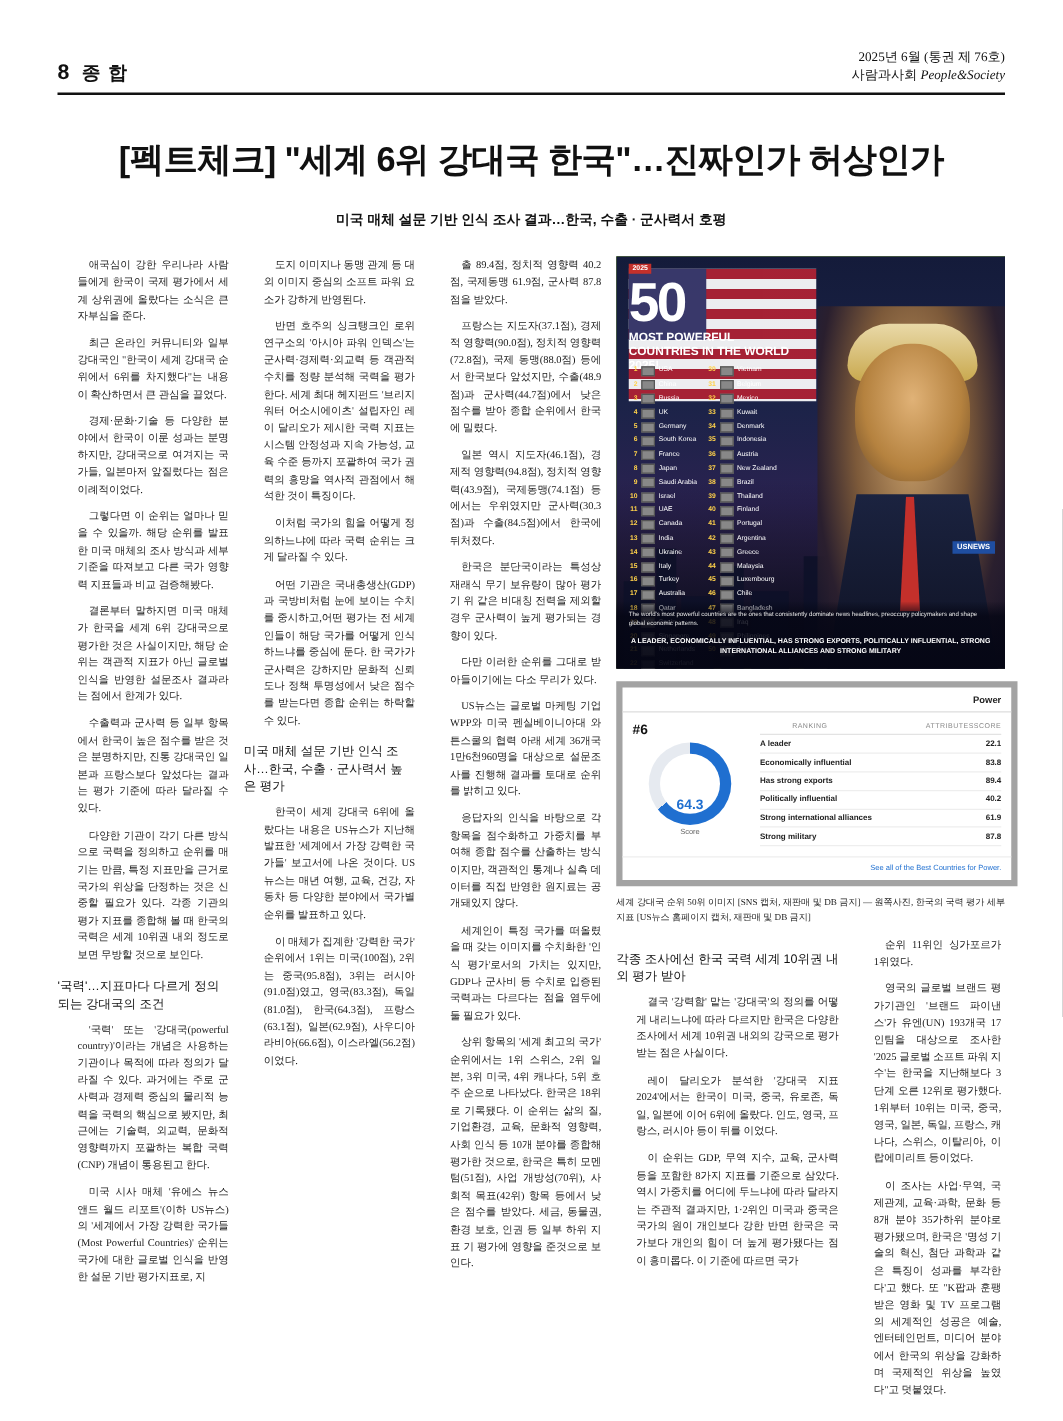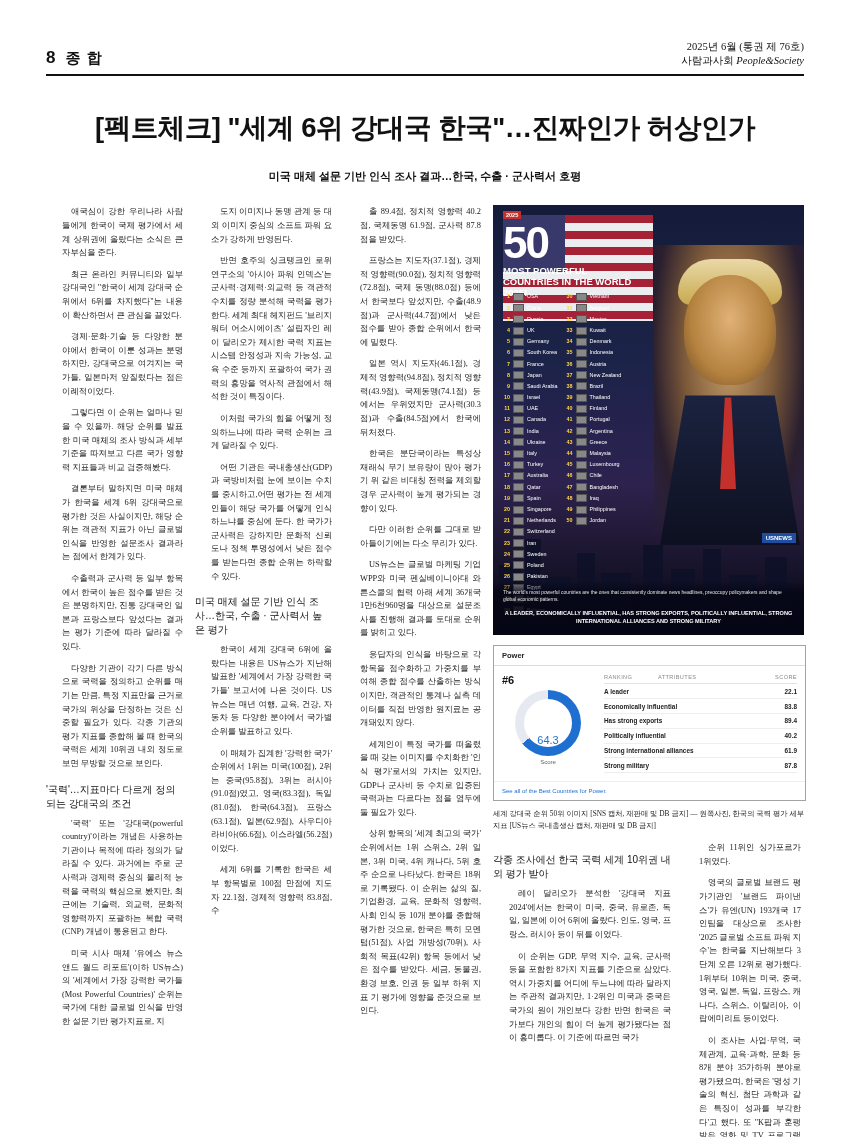--- a/index.html
+++ b/index.html
@@ -27,21 +27,21 @@
   
   .body-area{margin-top:20px;position:relative;}
   .cols{display:flex;gap:12px;}
   .col{width:178px;}
   .col p{font-size:8.4px;line-height:1.62;text-align:justify;margin:0 0 8px 16px;color:#1a1a1a;
      text-indent:9px;}
   .subhead{font-size:10px;font-weight:normal;color:#111;margin:12px 0 6px 0;line-height:1.4;
      font-family:"Liberation Sans",sans-serif;text-indent:0;}
   
   .figure{width:311px;}
-  .fig-img{width:311px;height:430px;position:relative;overflow:hidden;background:#4d7c0f;}
+  .fig-img{width:311px;height:330px;position:relative;overflow:hidden;background:#4d7c0f;}
   .fig-sky{position:absolute;inset:0;
     background:linear-gradient(180deg,#141b3a 0%,#1b2348 35%,#2a2250 60%,#3a2440 100%);}
   .fig-city{position:absolute;left:0;bottom:0;width:100%;height:150px;
     background:linear-gradient(180deg,rgba(20,25,55,0) 0%,rgba(10,12,30,.85) 70%,#07091c 100%);}
   .bldg{position:absolute;bottom:0;background:#0d1128;opacity:.85;}
   .flag{position:absolute;left:10px;top:10px;width:150px;height:106px;
     background:repeating-linear-gradient(180deg,#b22234 0 8px,#ffffff 8px 16px);opacity:.92;}
   .flag .canton{position:absolute;left:0;top:0;width:62px;height:57px;background:#3c3b6e;}
   .fig-big50{position:absolute;left:10px;top:18px;color:#fff;font-family:"Liberation Sans",sans-serif;}
   .fig-big50 .n{font-size:44px;font-weight:bold;line-height:.9;letter-spacing:-2px;}
@@ -66,32 +66,32 @@
     background:radial-gradient(ellipse at 50% 35%,#c9a06a 0%,#7d5a3a 42%,#2a1f2e 72%,rgba(10,12,30,0) 100%);}
   .portrait:after{content:"";position:absolute;left:30px;top:30px;width:92px;height:110px;
     border-radius:48% 48% 44% 44%;background:radial-gradient(ellipse at 50% 40%,#e0b277 0%,#b5823f 60%,#6b4a28 100%);}
   .hair{position:absolute;left:24px;top:14px;width:104px;height:46px;border-radius:52px 52px 20px 20px;
     background:linear-gradient(180deg,#e9d9a8,#c9a94f);}
   .suit{position:absolute;left:6px;top:150px;width:140px;height:150px;
     background:linear-gradient(180deg,#1b2340,#0d1020);clip-path:polygon(18% 0,82% 0,100% 100%,0 100%);}
   .tie{position:absolute;left:66px;top:152px;width:16px;height:92px;background:#c4302b;
     clip-path:polygon(30% 0,70% 0,100% 100%,0 100%);}
   
-  .card{width:311px;margin-top:10px;border:1px solid #a3a3a3;background:#fff;}
+  .card{width:311px;margin-top:10px;border:5px solid #a3a3a3;background:#fff;text-align:right;}
   .card-head{font-size:7.5px;font-weight:bold;color:#222;padding:5px 8px;border-bottom:1px solid #ddd;
      font-family:"Liberation Sans",sans-serif;}
   .card-body{display:flex;padding:8px;gap:10px;}
   .donut-wrap{width:92px;display:flex;flex-direction:column;align-items:center;}
   .rank-label{font-size:11px;font-weight:bold;color:#111;align-self:flex-start;
      font-family:"Liberation Sans",sans-serif;margin-bottom:4px;}
   .donut{width:66px;height:66px;border-radius:50%;
      background:conic-gradient(#1f6fd0 0 64.3%, #e6eaf0 64.3% 100%);
      display:flex;align-items:center;justify-content:center;position:relative;}
   .donut:after{content:"";position:absolute;width:48px;height:48px;border-radius:50%;background:#fff;}
-  .donut span{position:relative;z-index:2;font-size:11px;font-weight:normal;color:#1f6fd0;
+  .donut span{position:relative;z-index:2;font-size:11px;font-weight:bold;color:#1f6fd0;
      font-family:"Liberation Sans",sans-serif;margin-top:33px;}
   .score-cap{font-size:6px;color:#666;margin-top:3px;font-family:"Liberation Sans",sans-serif;}
   .attr-table{flex:1;}
   .attr-head{display:flex;justify-content:space-between;font-size:5.6px;color:#8a8a8a;
      letter-spacing:.4px;border-bottom:1px solid #e3e3e3;padding-bottom:3px;
      font-family:"Liberation Sans",sans-serif;}
   .attr-row{display:flex;justify-content:space-between;font-size:6.4px;color:#222;
      padding:3.4px 0;border-bottom:1px solid #eee;font-family:"Liberation Sans",sans-serif;}
   .attr-row .an{font-weight:bold;}
   .attr-row .av{font-weight:bold;}
@@ -143,21 +143,20 @@
         </div>
 
         <div class="col">
           <p>도지 이미지나 동맹 관계 등 대외 이미지 중심의 소프트 파워 요소가 강하게 반영된다.</p>
           <p>반면 호주의 싱크탱크인 로위연구소의 '아시아 파워 인덱스'는 군사력·경제력·외교력 등 객관적 수치를 정량 분석해 국력을 평가한다. 세계 최대 헤지펀드 '브리지워터 어소시에이츠' 설립자인 레이 달리오가 제시한 국력 지표는 시스템 안정성과 지속 가능성, 교육 수준 등까지 포괄하여 국가 권력의 흥망을 역사적 관점에서 해석한 것이 특징이다.</p>
           <p>이처럼 국가의 힘을 어떻게 정의하느냐에 따라 국력 순위는 크게 달라질 수 있다.</p>
           <p>어떤 기관은 국내총생산(GDP)과 국방비처럼 눈에 보이는 수치를 중시하고,어떤 평가는 전 세계인들이 해당 국가를 어떻게 인식하느냐를 중심에 둔다. 한 국가가 군사력은 강하지만 문화적 신뢰도나 정책 투명성에서 낮은 점수를 받는다면 종합 순위는 하락할 수 있다.</p>
           <div class="subhead">미국 매체 설문 기반 인식 조사…한국, 수출 · 군사력서 높은 평가</div>
           <p>한국이 세계 강대국 6위에 올랐다는 내용은 US뉴스가 지난해 발표한 '세계에서 가장 강력한 국가들' 보고서에 나온 것이다. US뉴스는 매년 여행, 교육, 건강, 자동차 등 다양한 분야에서 국가별 순위를 발표하고 있다.</p>
           <p>이 매체가 집계한 '강력한 국가' 순위에서 1위는 미국(100점), 2위는 중국(95.8점), 3위는 러시아(91.0점)였고, 영국(83.3점), 독일(81.0점), 한국(64.3점), 프랑스(63.1점), 일본(62.9점), 사우디아라비아(66.6점), 이스라엘(56.2점)이었다.</p>
-          <p>세계 6위를 기록한 한국은 세부 항목별로 100점 만점에 지도자 22.1점, 경제적 영향력 83.8점, 수</p>
         </div>
 
         <div class="col">
           <p>출 89.4점, 정치적 영향력 40.2점, 국제동맹 61.9점, 군사력 87.8점을 받았다.</p>
           <p>프랑스는 지도자(37.1점), 경제적 영향력(90.0점), 정치적 영향력(72.8점), 국제 동맹(88.0점) 등에서 한국보다 앞섰지만, 수출(48.9점)과 군사력(44.7점)에서 낮은 점수를 받아 종합 순위에서 한국에 밀렸다.</p>
           <p>일본 역시 지도자(46.1점), 경제적 영향력(94.8점), 정치적 영향력(43.9점), 국제동맹(74.1점) 등에서는 우위였지만 군사력(30.3점)과 수출(84.5점)에서 한국에 뒤처졌다.</p>
           <p>한국은 분단국이라는 특성상 재래식 무기 보유량이 많아 평가기 위 같은 비대칭 전력을 제외할 경우 군사력이 높게 평가되는 경향이 있다.</p>
           <p>다만 이러한 순위를 그대로 받아들이기에는 다소 무리가 있다.</p>
           <p>US뉴스는 글로벌 마케팅 기업 WPP와 미국 펜실베이니아대 와튼스쿨의 협력 아래 세계 36개국 1만6천960명을 대상으로 설문조사를 진행해 결과를 토대로 순위를 밝히고 있다.</p>
           <p>응답자의 인식을 바탕으로 각 항목을 점수화하고 가중치를 부여해 종합 점수를 산출하는 방식이지만, 객관적인 통계나 실측 데이터를 직접 반영한 원지료는 공개돼있지 않다.</p>
@@ -500,26 +499,27 @@
                   </div>
                 <div class="attr-row">
                     <span class="an">Strong military</span>
                     <span class="av">87.8</span>
                   </div>
               </div>
             </div>
             <div class="card-foot">See all of the Best Countries for Power.</div>
           </div>
 
-          <div class="fig-caption">세계 강대국 순위 50위 이미지 [SNS 캡처, 재판매 및 DB 금지] — 원쪽사진, 한국의 국력 평가 세부 지표 [US뉴스 국내총생산 캡처, 재판매 및 DB 금지]</div>
+          <div class="fig-caption">세계 강대국 순위 50위 이미지 [SNS 캡처, 재판매 및 DB 금지] — 원쪽사진, 한국의 국력 평가 세부 지표 [US뉴스 홈페이지 캡처, 재판매 및 DB 금지]</div>
 
           <div class="col-right-lower">
             <div class="cols" style="gap:12px;">
               <div class="col">
                 <div class="subhead">각종 조사에선 한국 국력 세계 10위권 내외 평가 받아</div>
+                <p>결국 '강력함' 맡는 '강대국'의 정의를 어떻게 내리느냐에 따라 다르지만 한국은 다양한 조사에서 세계 10위권 내외의 강국으로 평가받는 점은 사실이다.</p>
                 <p>레이 달리오가 분석한 '강대국 지표 2024'에서는 한국이 미국, 중국, 유로존, 독일, 일본에 이어 6위에 올랐다. 인도, 영국, 프랑스, 러시아 등이 뒤를 이었다.</p>
                 <p>이 순위는 GDP, 무역 지수, 교육, 군사력 등을 포함한 8가지 지표를 기준으로 삼았다. 역시 가중치를 어디에 두느냐에 따라 달라지는 주관적 결과지만, 1·2위인 미국과 중국은 국가의 원이 개인보다 강한 반면 한국은 국가보다 개인의 힘이 더 높게 평가됐다는 점이 흥미롭다. 이 기준에 따르면 국가</p>
               </div>
               <div class="col" style="width:118px">
                 <p>순위 11위인 싱가포르가 1위였다.</p>
                 <p>영국의 글로벌 브랜드 평가기관인 '브랜드 파이낸스'가 유엔(UN) 193개국 17인팀을 대상으로 조사한 '2025 글로벌 소프트 파워 지수'는 한국을 지난해보다 3단계 오른 12위로 평가했다. 1위부터 10위는 미국, 중국, 영국, 일본, 독일, 프랑스, 캐나다, 스위스, 이탈리아, 이랍에미리트 등이었다.</p>
                 <p>이 조사는 사업·무역, 국제관계, 교육·과학, 문화 등 8개 분야 35가하위 분야로 평가됐으며, 한국은 '명성 기술의 혁신, 첨단 과학과 같은 특징이 성과를 부각한다'고 했다. 또 "K팝과 훈팽받은 영화 및 TV 프로그램의 세계적인 성공은 예술, 엔터테인먼트, 미디어 분야에서 한국의 위상을 강화하며 국제적인 위상을 높였다"고 덧붙였다.</p>
               </div>
             </div>
           </div>

